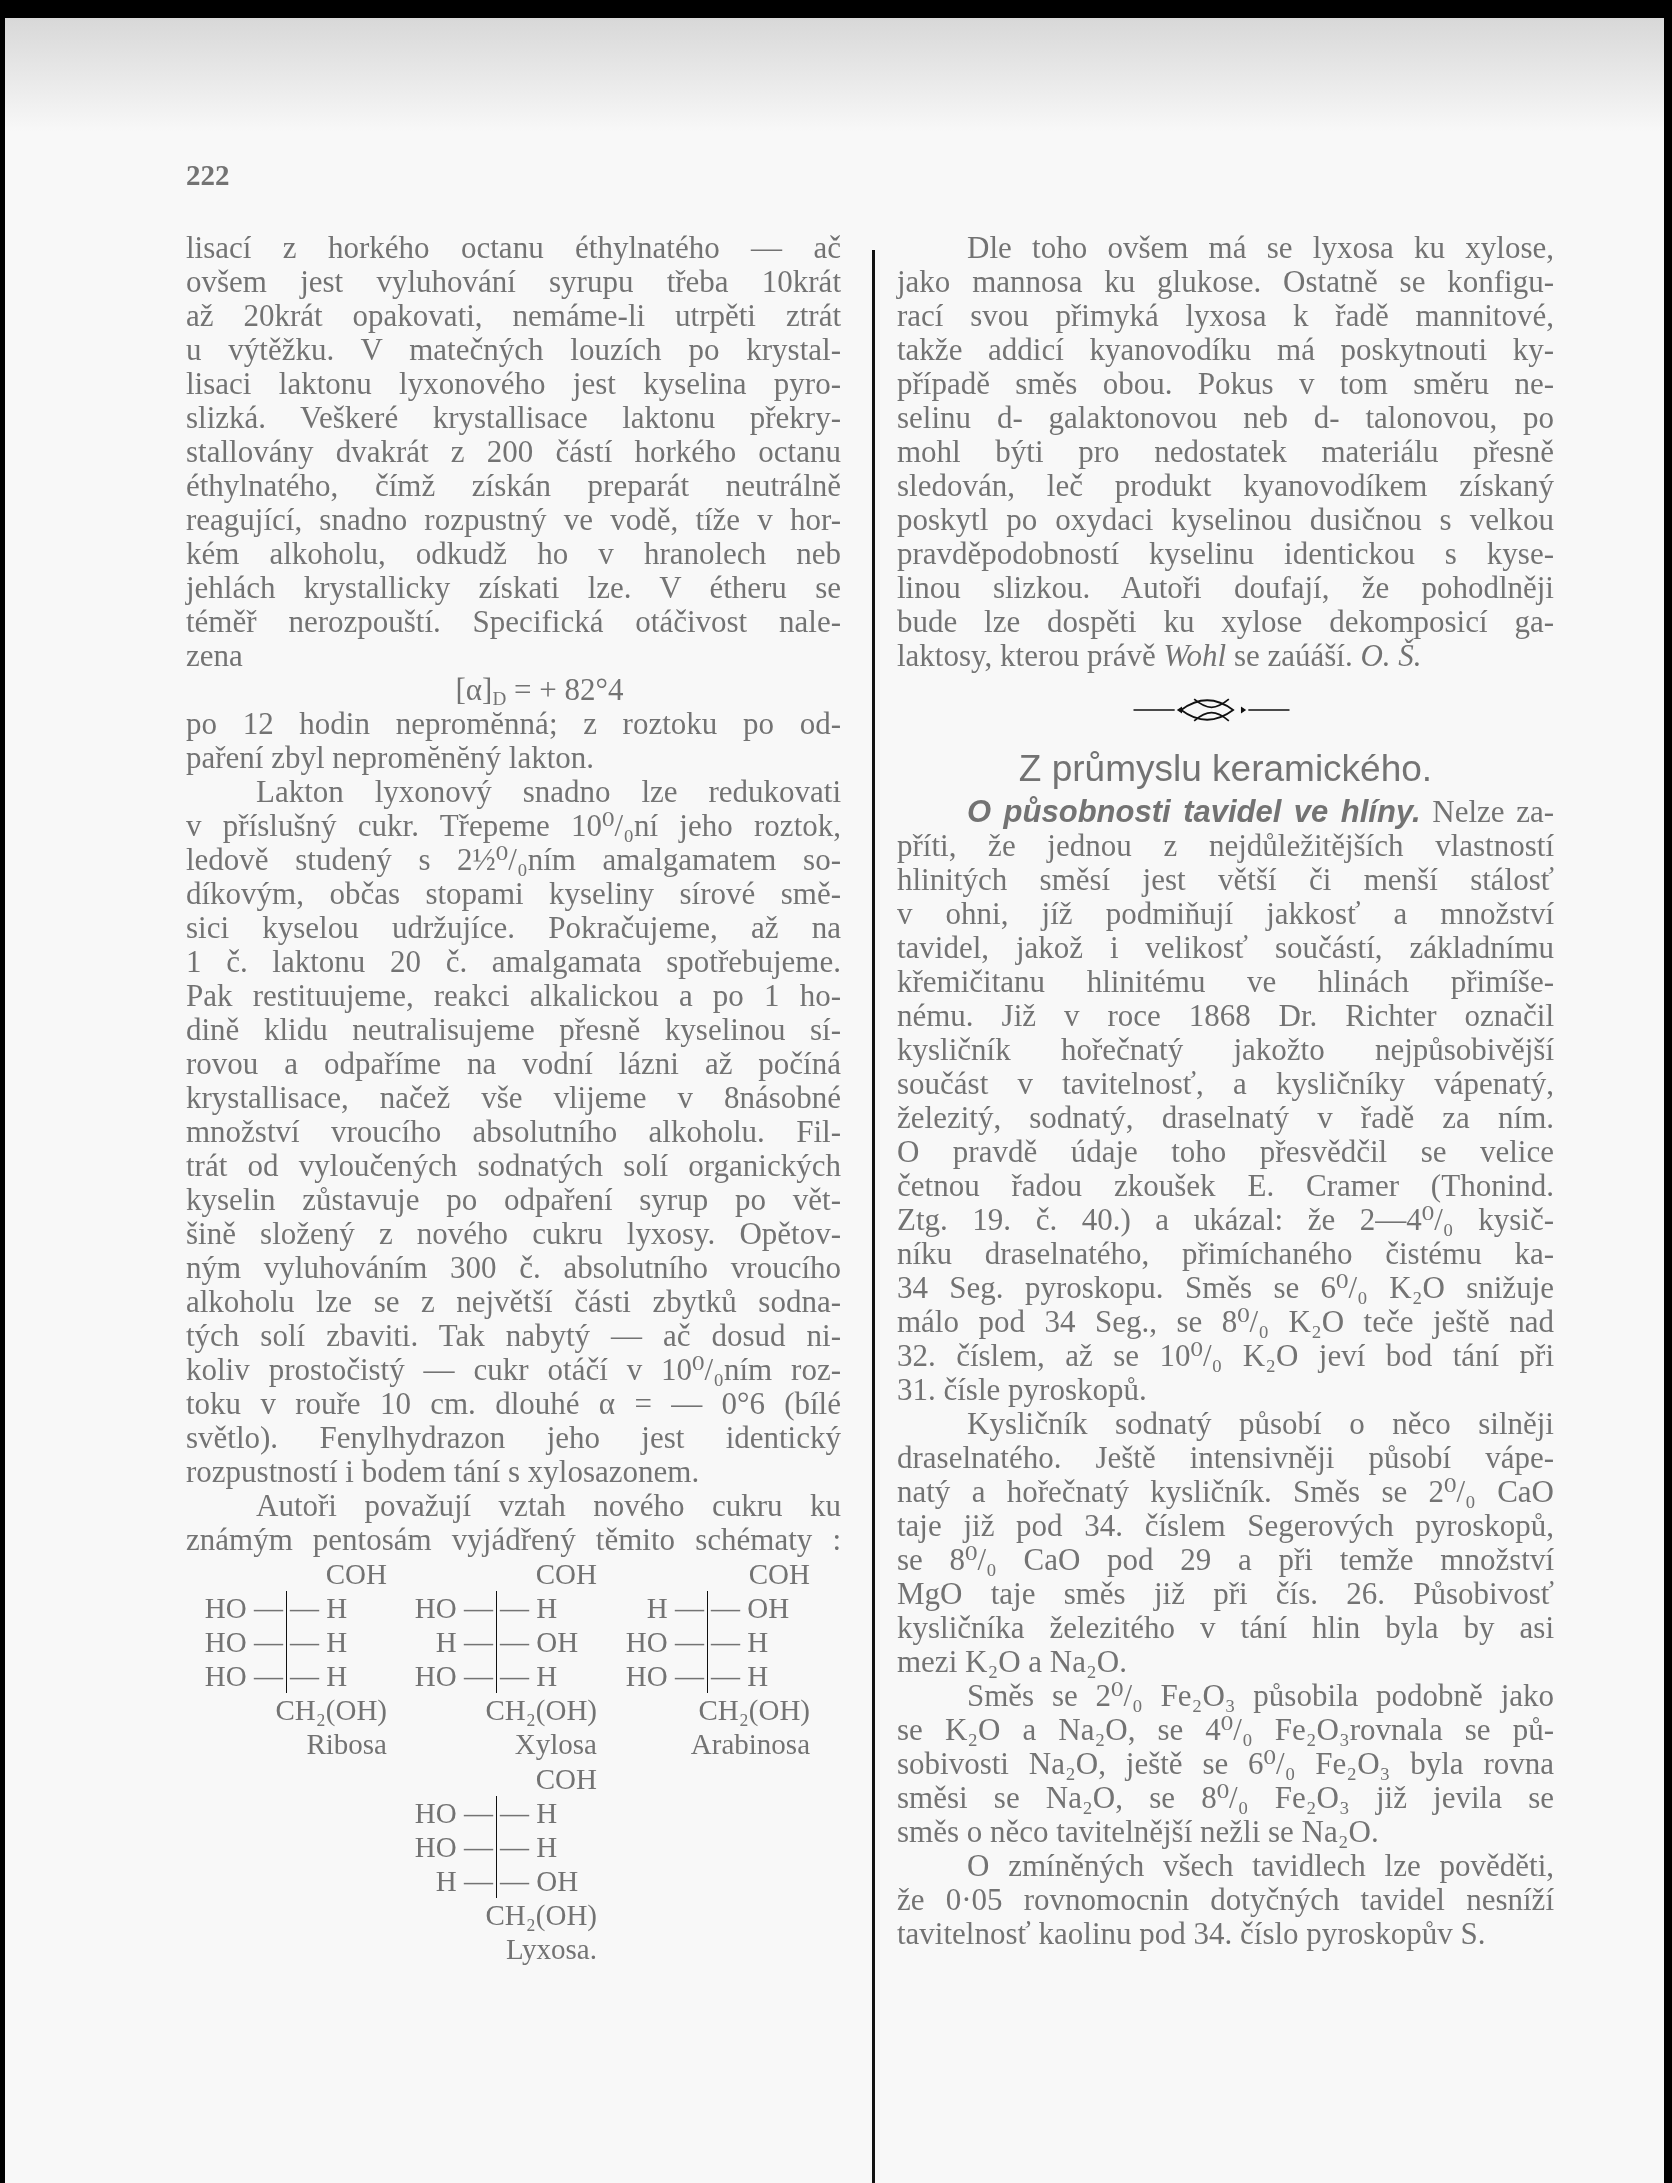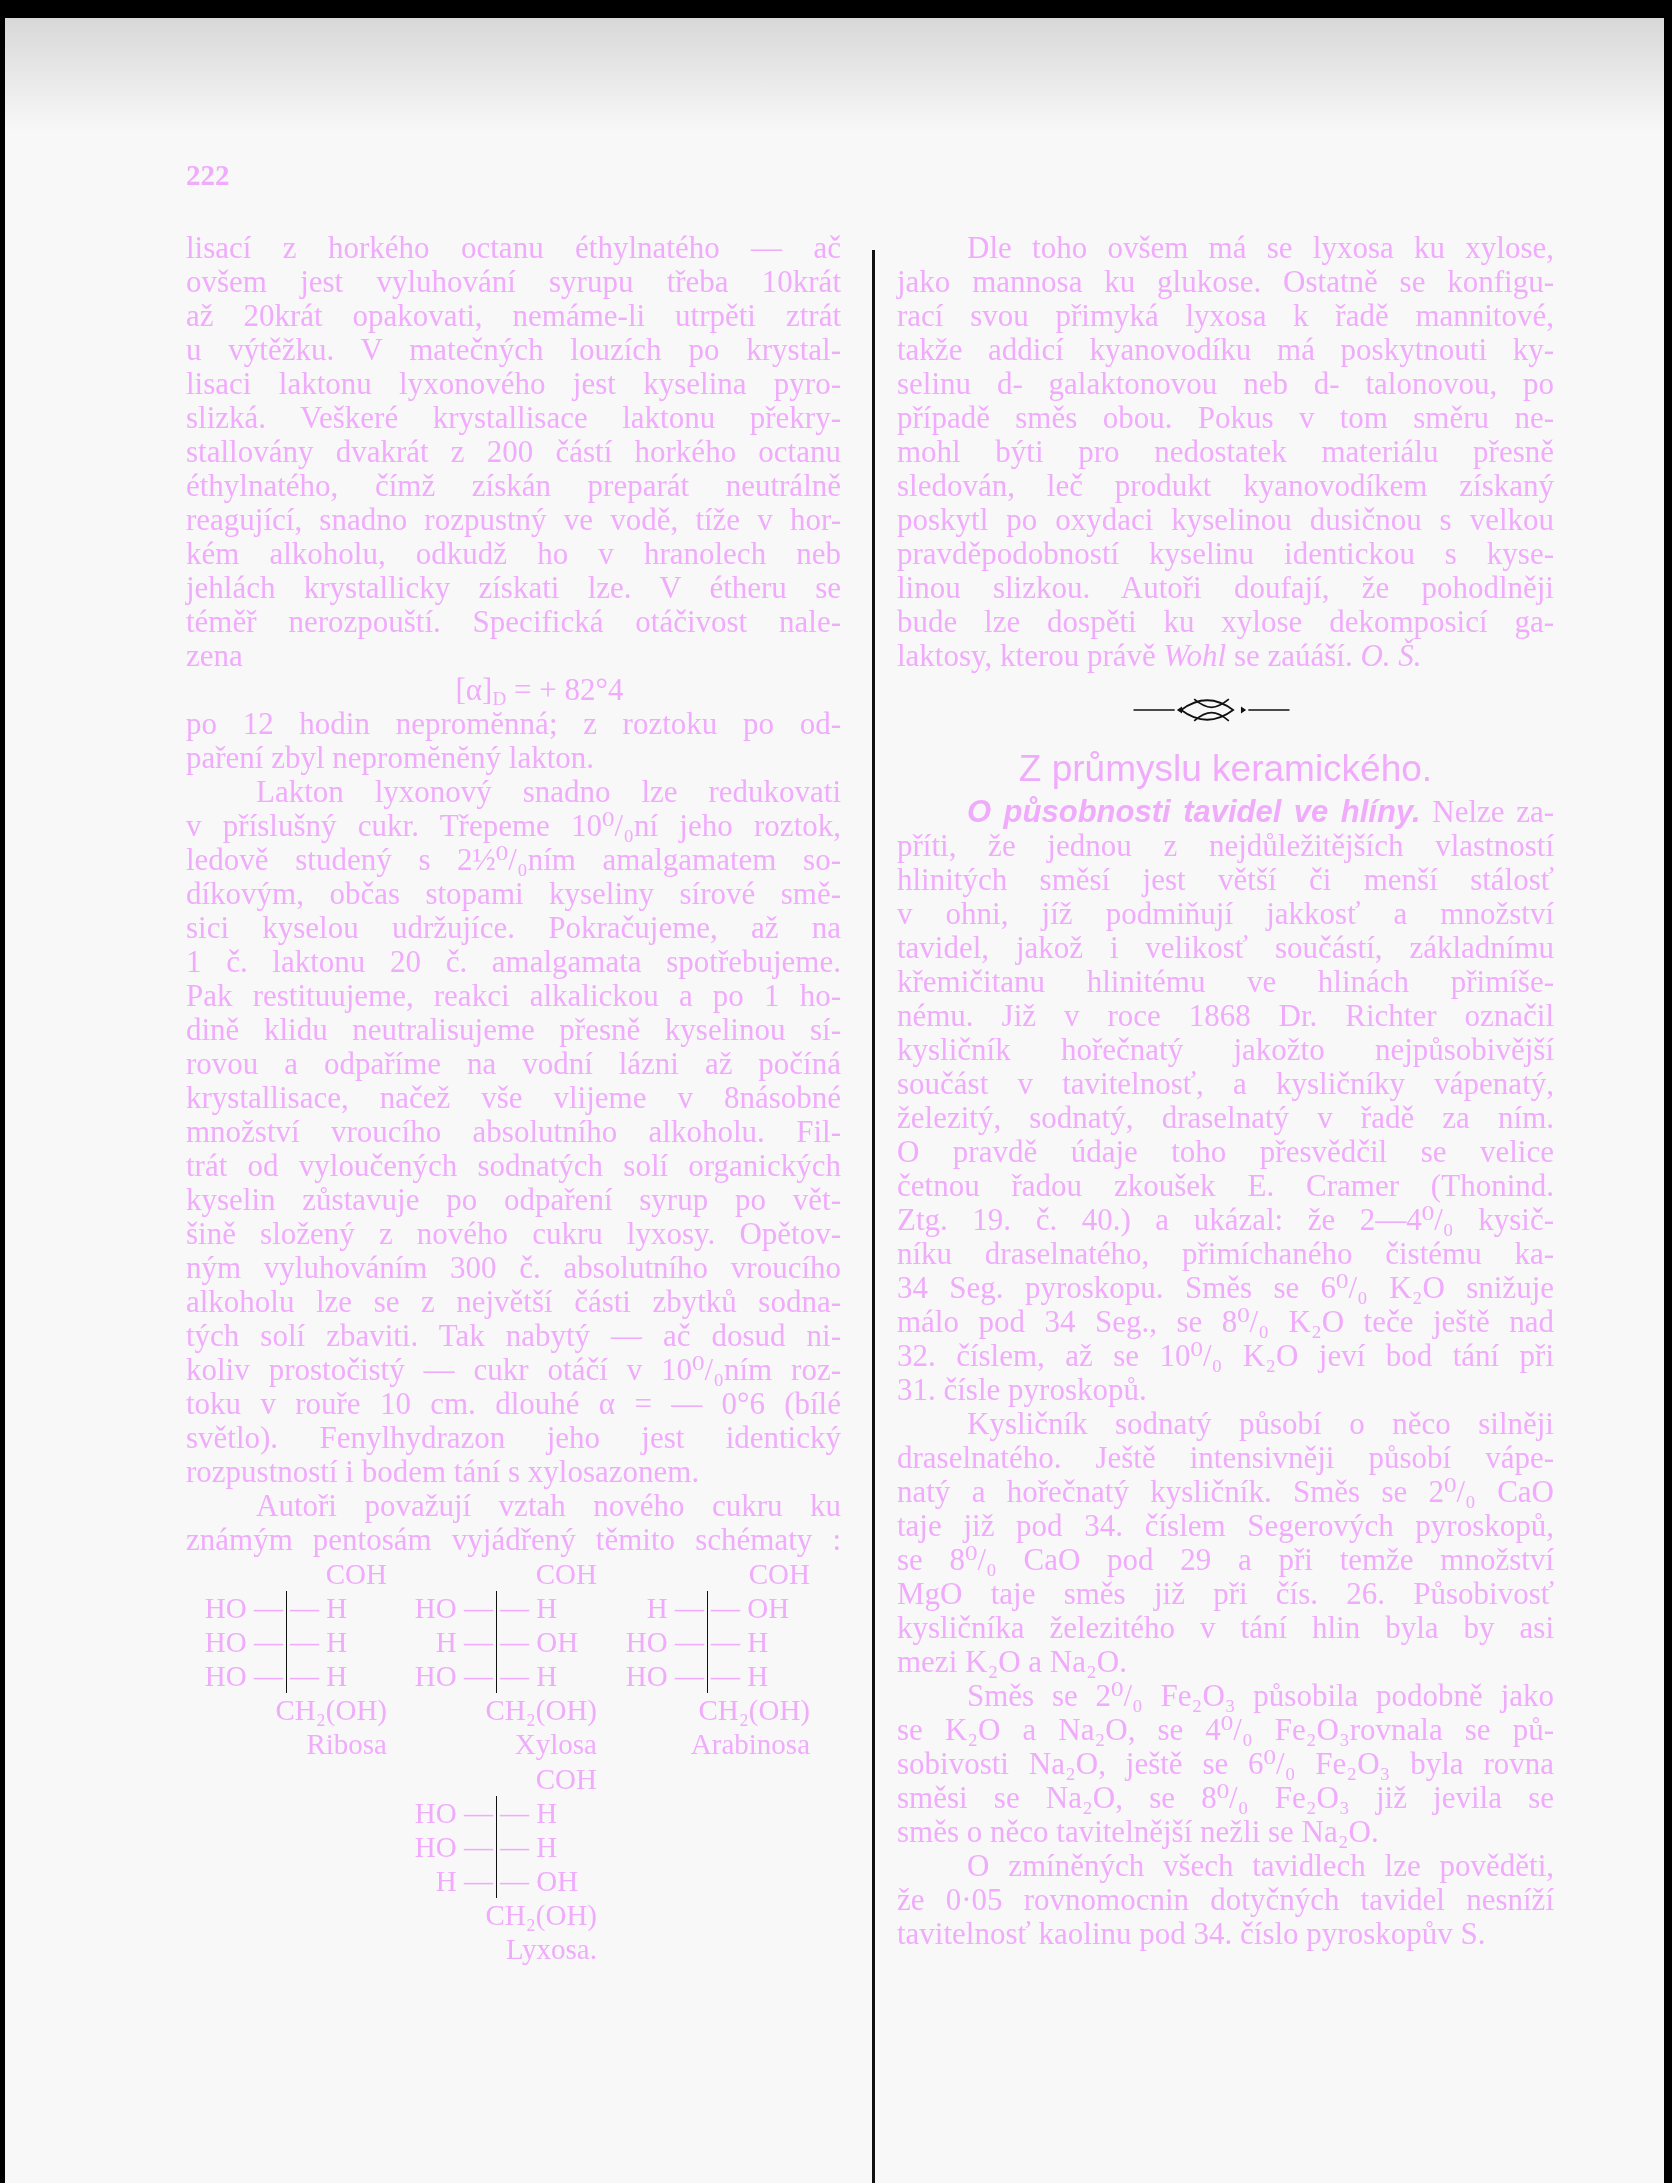--- a/index.html
+++ b/index.html
@@ -7,21 +7,21 @@
   .page {
     position: absolute; left: 5.2px; top: 18.3px; width: 1659px; height: 2442px;
     background: #f8f8f8; border-radius: 0 0 26px 0;
   }
   .scan-shade {
     position: absolute; left: 5.2px; top: 18.3px; width: 1659px; height: 114px;
     background: linear-gradient(#d8d8d8, rgba(248,248,248,0));
   }
   .txt {
     font-family: "Liberation Serif", "DejaVu Serif", serif;
-    color: #f0abfc; font-size: 31px; line-height: 34px;
+    color: #737373; font-size: 31px; line-height: 34px;
   }
   .pagenum { position: absolute; left: 186px; top: 161px; font-size: 29px; font-weight: bold; line-height: 1; }
   .col { position: absolute; top: 231px; }
   .col-left { left: 186px; width: 655px; }
   .col-right { left: 897px; width: 657px; }
   .line {
     display: block; height: 34px; white-space: nowrap;
     text-align: justify; text-align-last: justify;
     transform-origin: left center;
   }
@@ -192,22 +192,22 @@
       </div>
     </div>
 </div>
 
 <div class="txt col col-right">
   <div id="r-p1">
       <div class="line indent">Dle toho ovšem má se lyxosa ku xylose,</div>
       <div class="line">jako mannosa ku glukose. Ostatně se konfigu-</div>
       <div class="line">rací svou přimyká lyxosa k řadě mannitové,</div>
       <div class="line">takže addicí kyanovodíku má poskytnouti ky-</div>
+      <div class="line">případě směs obou. Pokus v tom směru ne-</div>
       <div class="line">selinu d- galaktonovou neb d- talonovou, po</div>
-      <div class="line">případě směs obou. Pokus v tom směru ne-</div>
       <div class="line">mohl býti pro nedostatek materiálu přesně</div>
       <div class="line">sledován, leč produkt kyanovodíkem získaný</div>
       <div class="line">poskytl po oxydaci kyselinou dusičnou s velkou</div>
       <div class="line">pravděpodobností kyselinu identickou s kyse-</div>
       <div class="line">linou slizkou. Autoři doufají, že pohodlněji</div>
       <div class="line">bude lze dospěti ku xylose dekomposicí ga-</div>
     </div>
   <div class="line" style="text-align:left;text-align-last:left;">
     <span>laktosy, kterou právě </span><span class="it">Wohl</span><span> se zaúáší.</span>
     <span class="it" style="">O. Š.</span>

